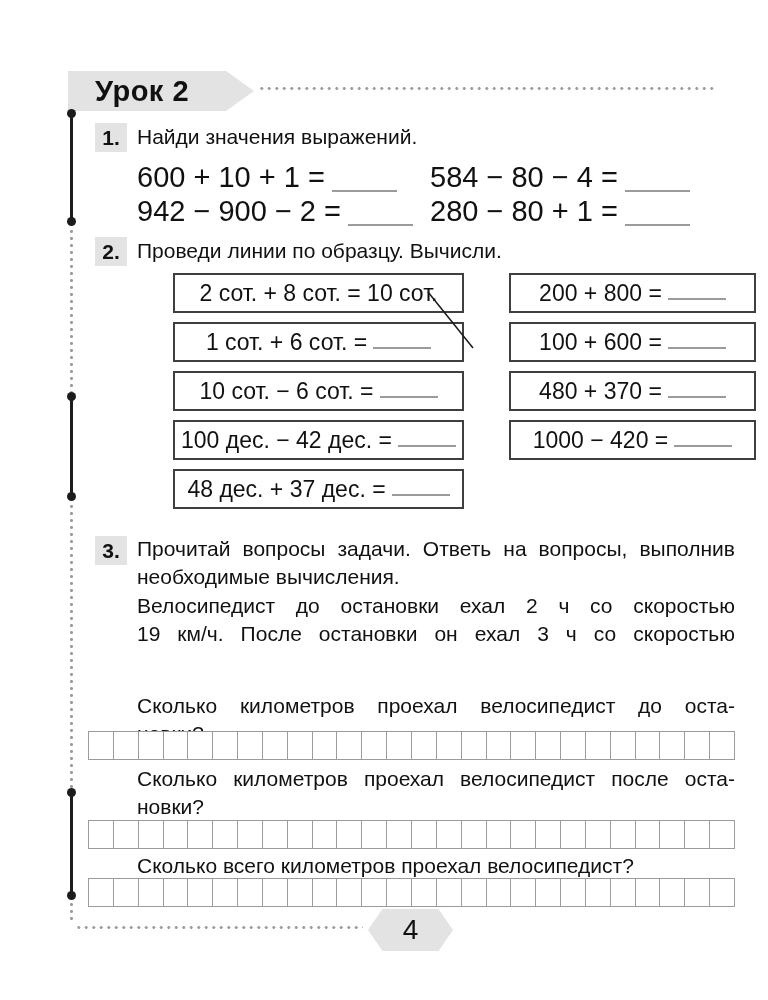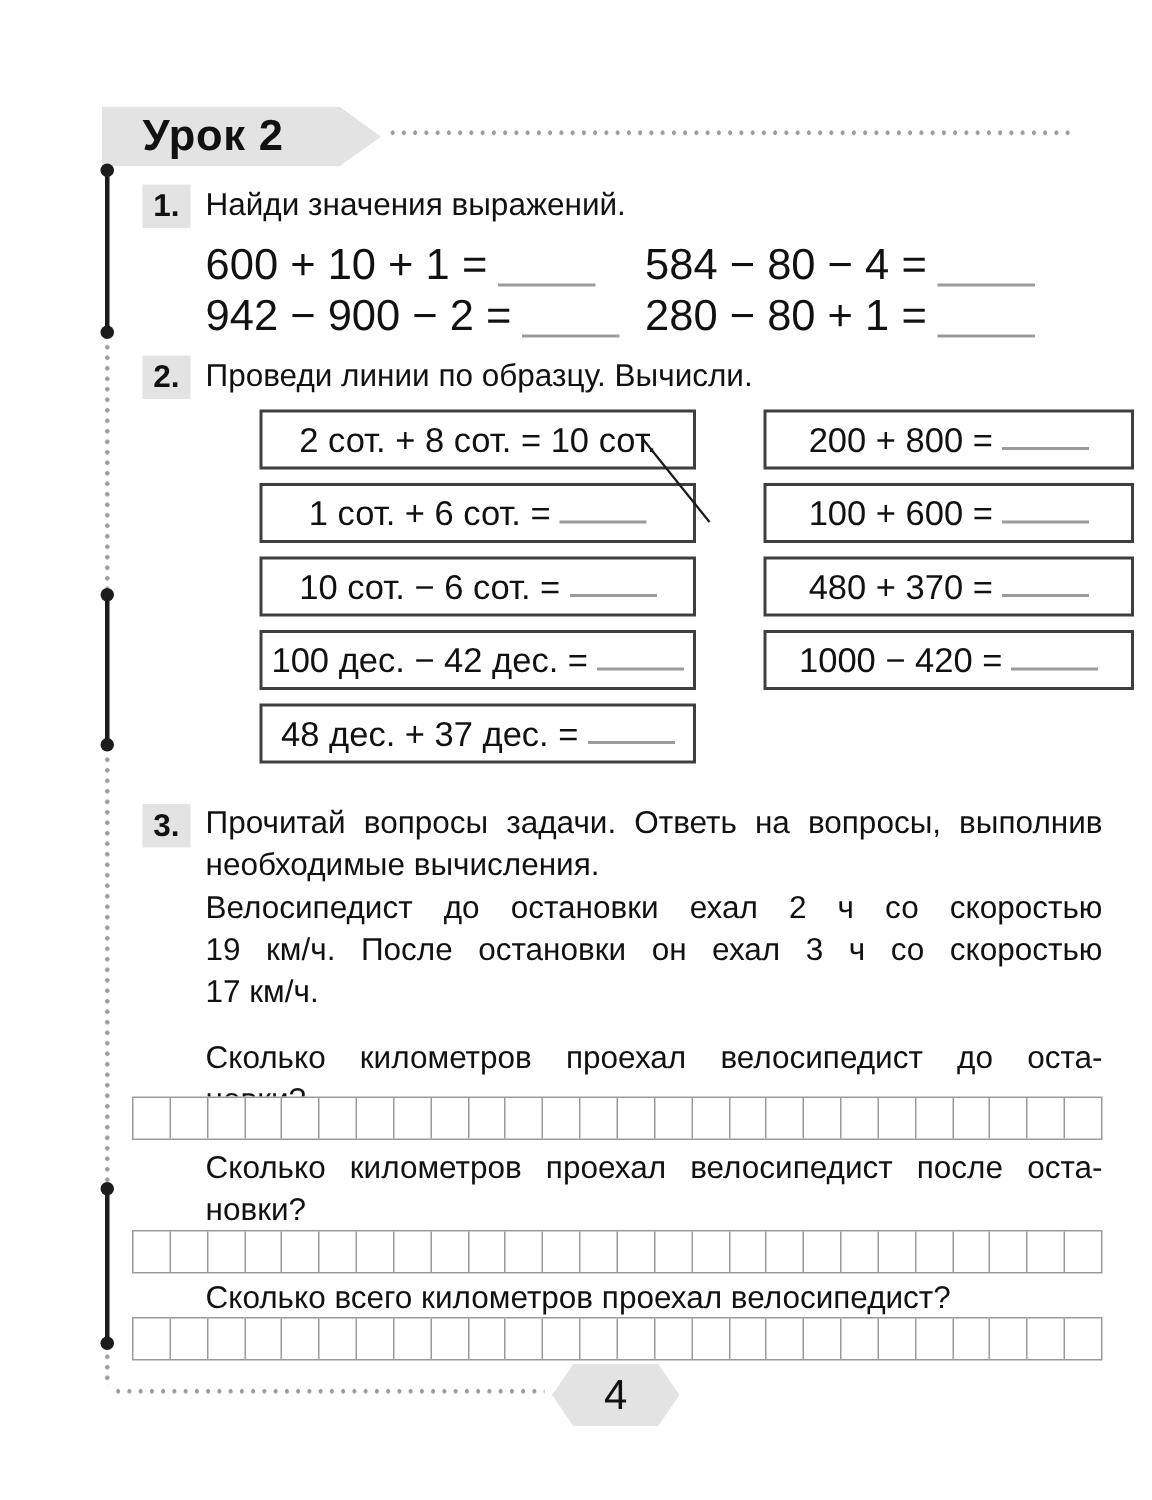--- a/index.html
+++ b/index.html
@@ -192,21 +192,20 @@
     <div class="badge">3.</div>
     <div class="lines instr">
 
     <div class="line stretch">Прочитай вопросы задачи. Ответь на вопросы, выполнив</div>
         <div class="line">необходимые вычисления.</div>
       </div>
     <div class="lines problem">
 
     <div class="line stretch">Велосипедист до остановки ехал 2 ч со скоростью</div>
         <div class="line stretch">19 км/ч. После остановки он ехал 3 ч со скоростью</div>
-        <div class="line">17 км/ч.</div>
       </div>
     <div class="lines q1">
 
     <div class="line stretch">Сколько километров проехал велосипедист до оста-</div>
         <div class="line">новки?</div>
       </div>
     <div class="grid g1">
         <div class="cell"></div>
         <div class="cell"></div>
         <div class="cell"></div>

